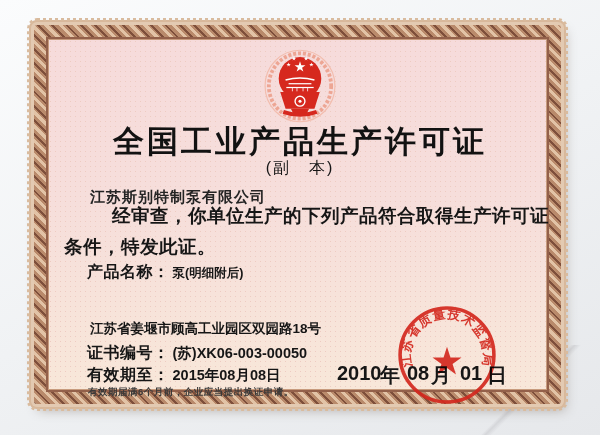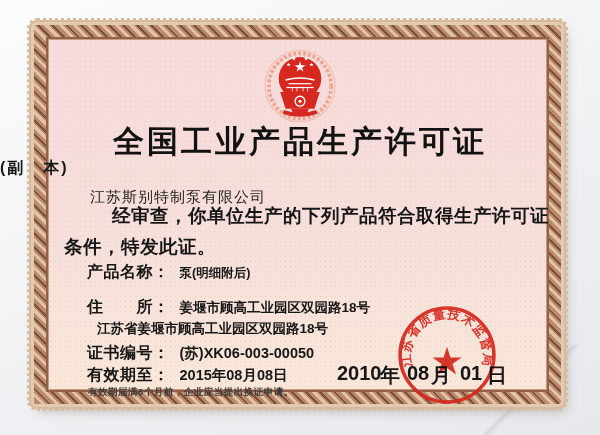--- a/index.html
+++ b/index.html
@@ -34,28 +34,28 @@
     background-image:
       radial-gradient(#eecbc1 0.8px, transparent 1px),
       linear-gradient(180deg,#f6dbdb 0%,#f6dedb 45%,#f8e7d9 100%);
     background-size:5px 5px,100% 100%;
   }
   .content{position:absolute;inset:0;z-index:2;color:#161616;}
   .abs{position:absolute;white-space:nowrap;}
 
   .emblem{left:262px;top:48px;width:76px;height:76px;}
   .title{left:0;right:0;top:121px;text-align:center;font-size:31px;font-weight:900;letter-spacing:3px;color:#121212;}
-  .subtitle{left:0;right:0;top:158px;text-align:left;font-size:16px;font-weight:700;letter-spacing:2px;}
-  .company{left:90px;top:188px;font-size:15px;font-weight:400;letter-spacing:1px;color:#242424;}
+  .subtitle{left:0;right:0;top:158px;text-align:center;font-size:16px;font-weight:400;letter-spacing:2px;}
+  .company{left:90px;top:188px;font-size:15px;font-weight:700;letter-spacing:1px;color:#242424;}
   .stmt1{left:112px;top:203px;font-size:18.5px;font-weight:900;letter-spacing:.5px;}
   .stmt2{left:64px;top:234px;font-size:18.5px;font-weight:900;letter-spacing:.5px;}
 
   .row{position:absolute;left:87px;display:flex;align-items:baseline;}
   .flabel{font-size:16px;font-weight:900;letter-spacing:.5px;}
-  .fvalue{font-weight:800;margin-left:10px;}
+  .fvalue{font-weight:800;margin-left:3px;}
   .r0{top:262px}.r1{top:297px}.r2{top:320px}.r3{top:343px}.r4{top:365px}
   .v0{font-size:12.5px}.v1{font-size:13.5px}.v2{font-size:13.5px}.v3{font-size:14.5px}.v4{font-size:14.5px}
 
   .note{left:88px;top:386px;font-size:9.5px;font-weight:700;color:#3a3a3a;letter-spacing:.5px;}
 
   .dts{font-size:20px;font-weight:800;top:362px;}
   .d-year{left:337px}.d-year-u{left:380px}.d-month{left:407px}.d-month-u{left:431px}
   .d-day{left:460px}.d-day-u{left:487px}
 
   .seal{left:396px;top:304px;width:102px;height:102px;z-index:3;mix-blend-mode:multiply;opacity:.92;}
@@ -95,24 +95,20 @@
     <div class="abs subtitle">(副　本)</div>
 
     <div class="abs company">江苏斯别特制泵有限公司</div>
     <div class="abs stmt2">条件，特发此证。</div>
     <div class="abs stmt1">经审查，你单位生产的下列产品符合取得生产许可证</div>
 
     <div class="row r0">
       <span class="flabel">产品名称：</span>
       <span class="fvalue v0">泵(明细附后)</span>
     </div>
-    <div class="row r1">
-      <span class="flabel">住　　所：</span>
-      <span class="fvalue v1">姜堰市顾高工业园区双园路18号</span>
-    </div>
     <div class="row r2">
       <span class="fvalue v2">江苏省姜堰市顾高工业园区双园路18号</span>
     </div>
     <div class="row r3">
       <span class="flabel">证书编号：</span>
       <span class="fvalue v3">(苏)XK06-003-00050</span>
     </div>
     <div class="row r4">
       <span class="flabel">有效期至：</span>
       <span class="fvalue v4">2015年08月08日</span>

